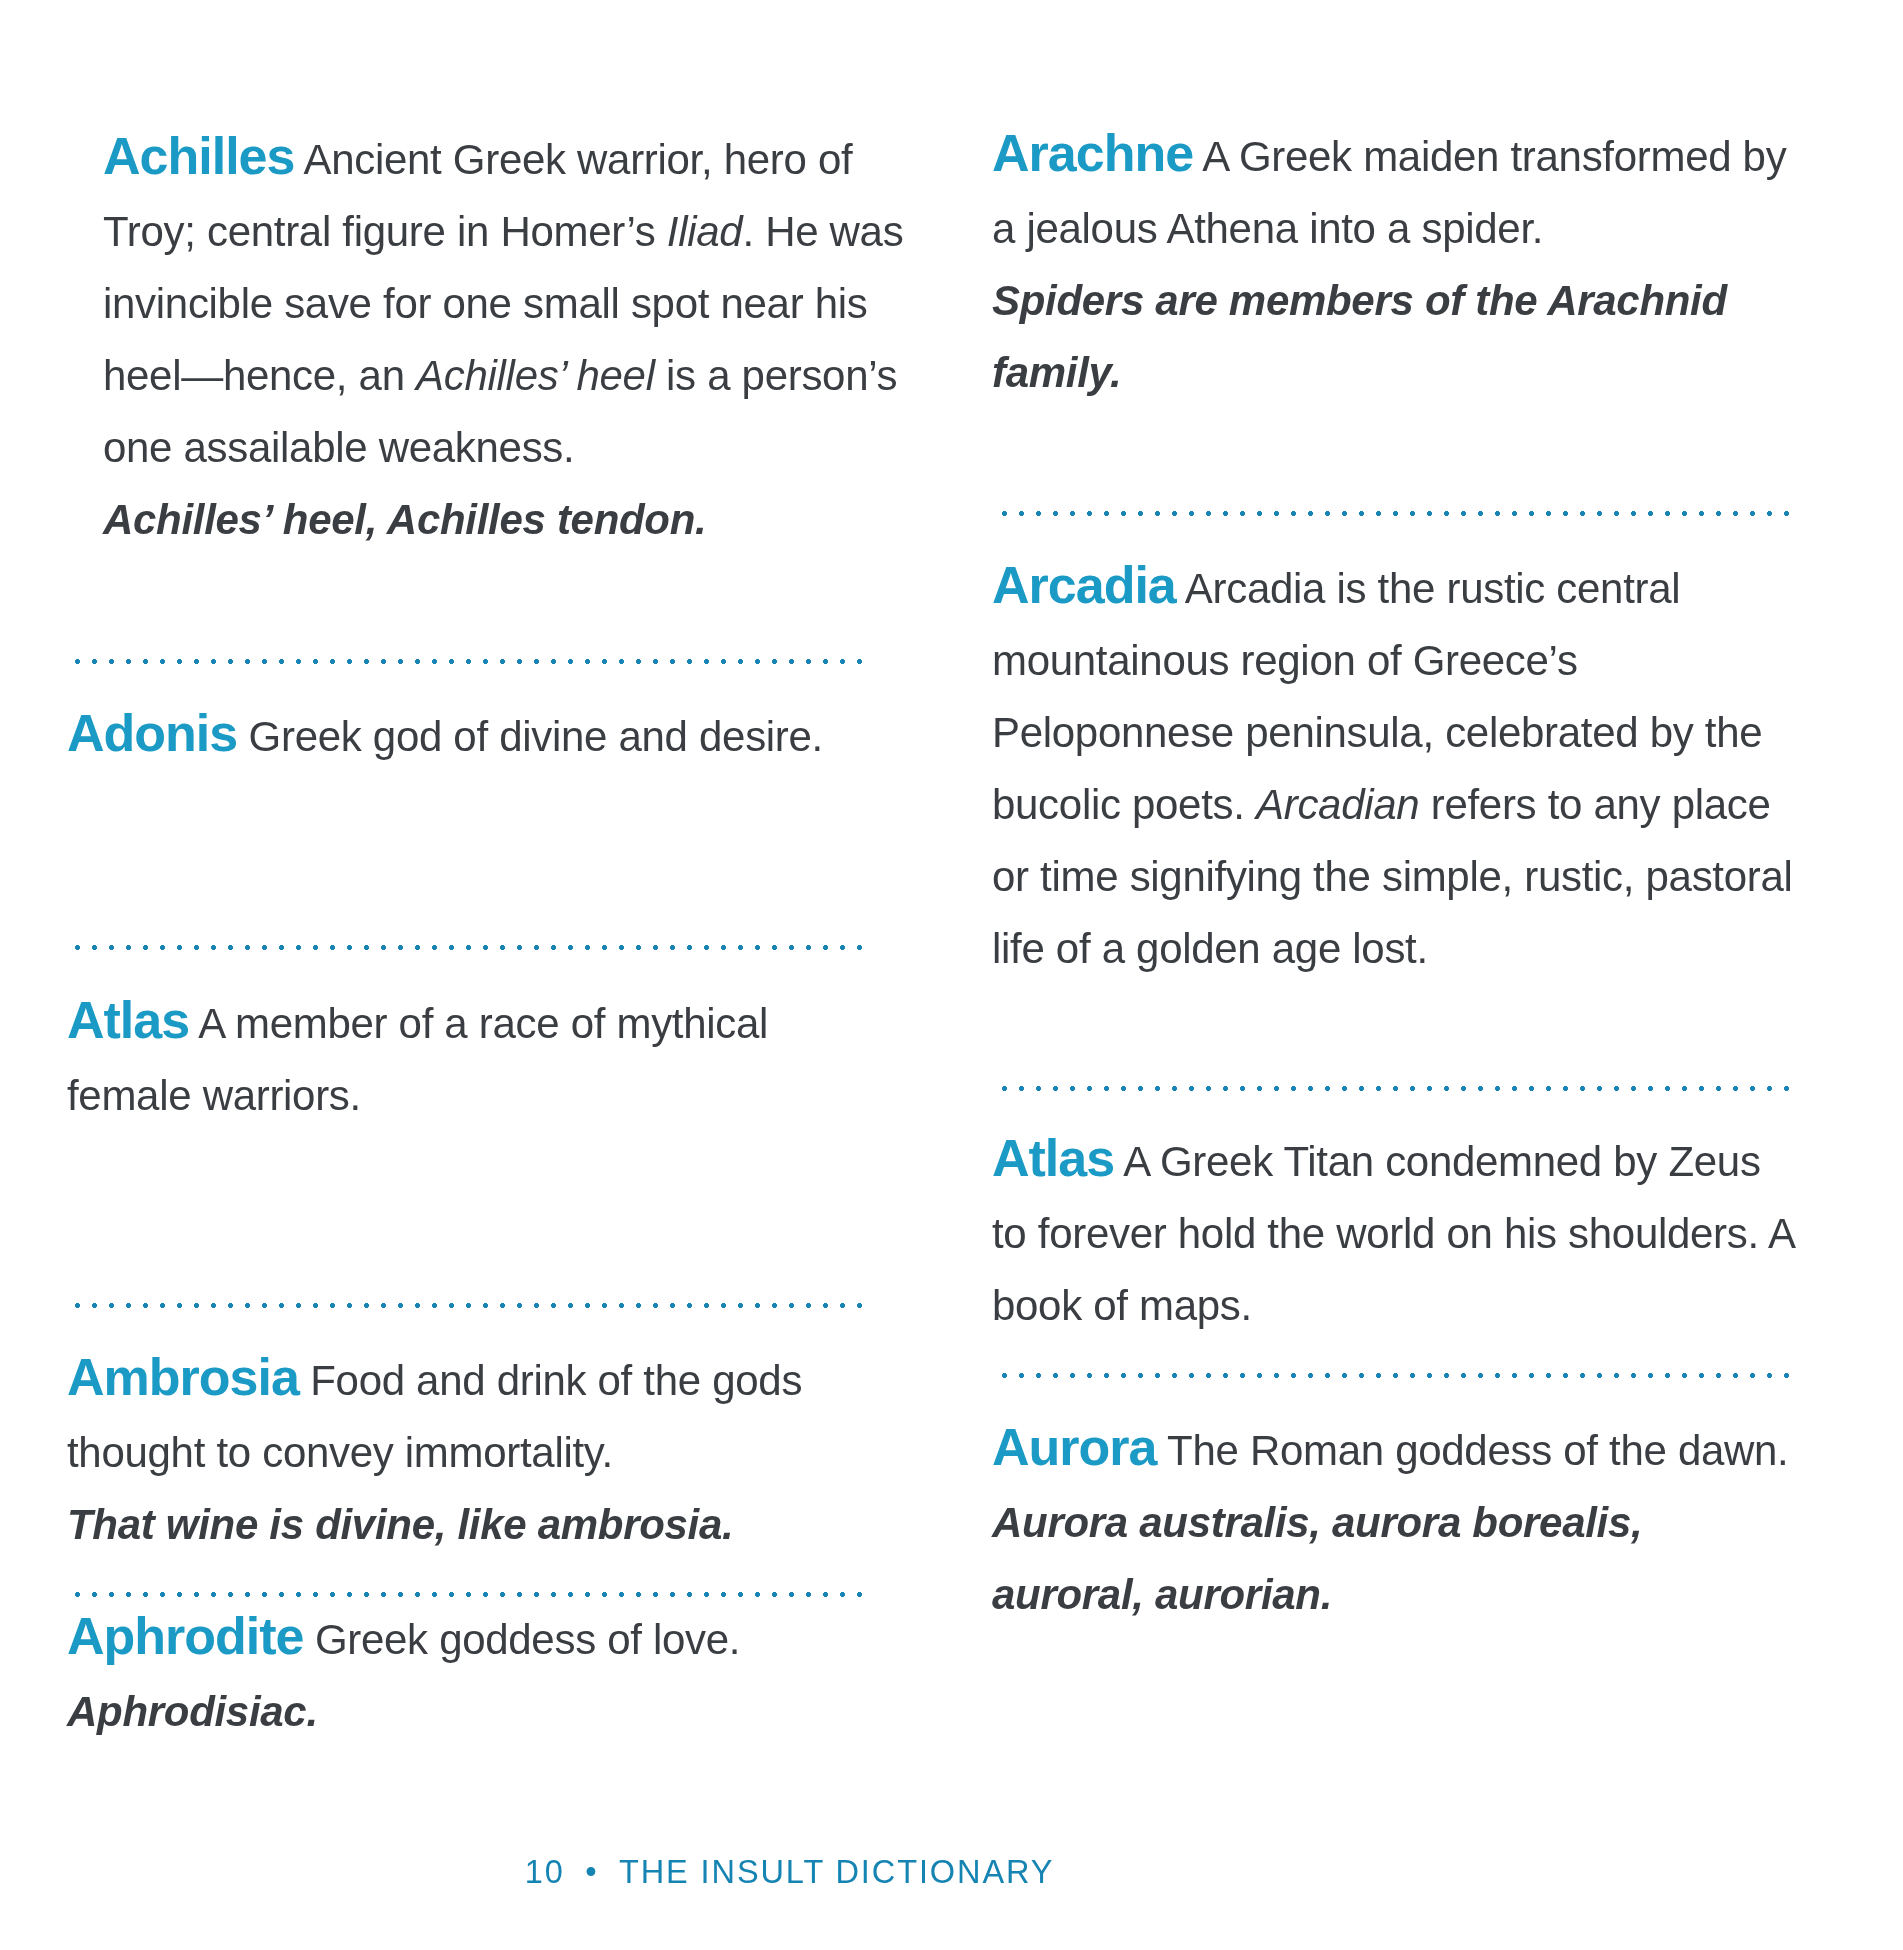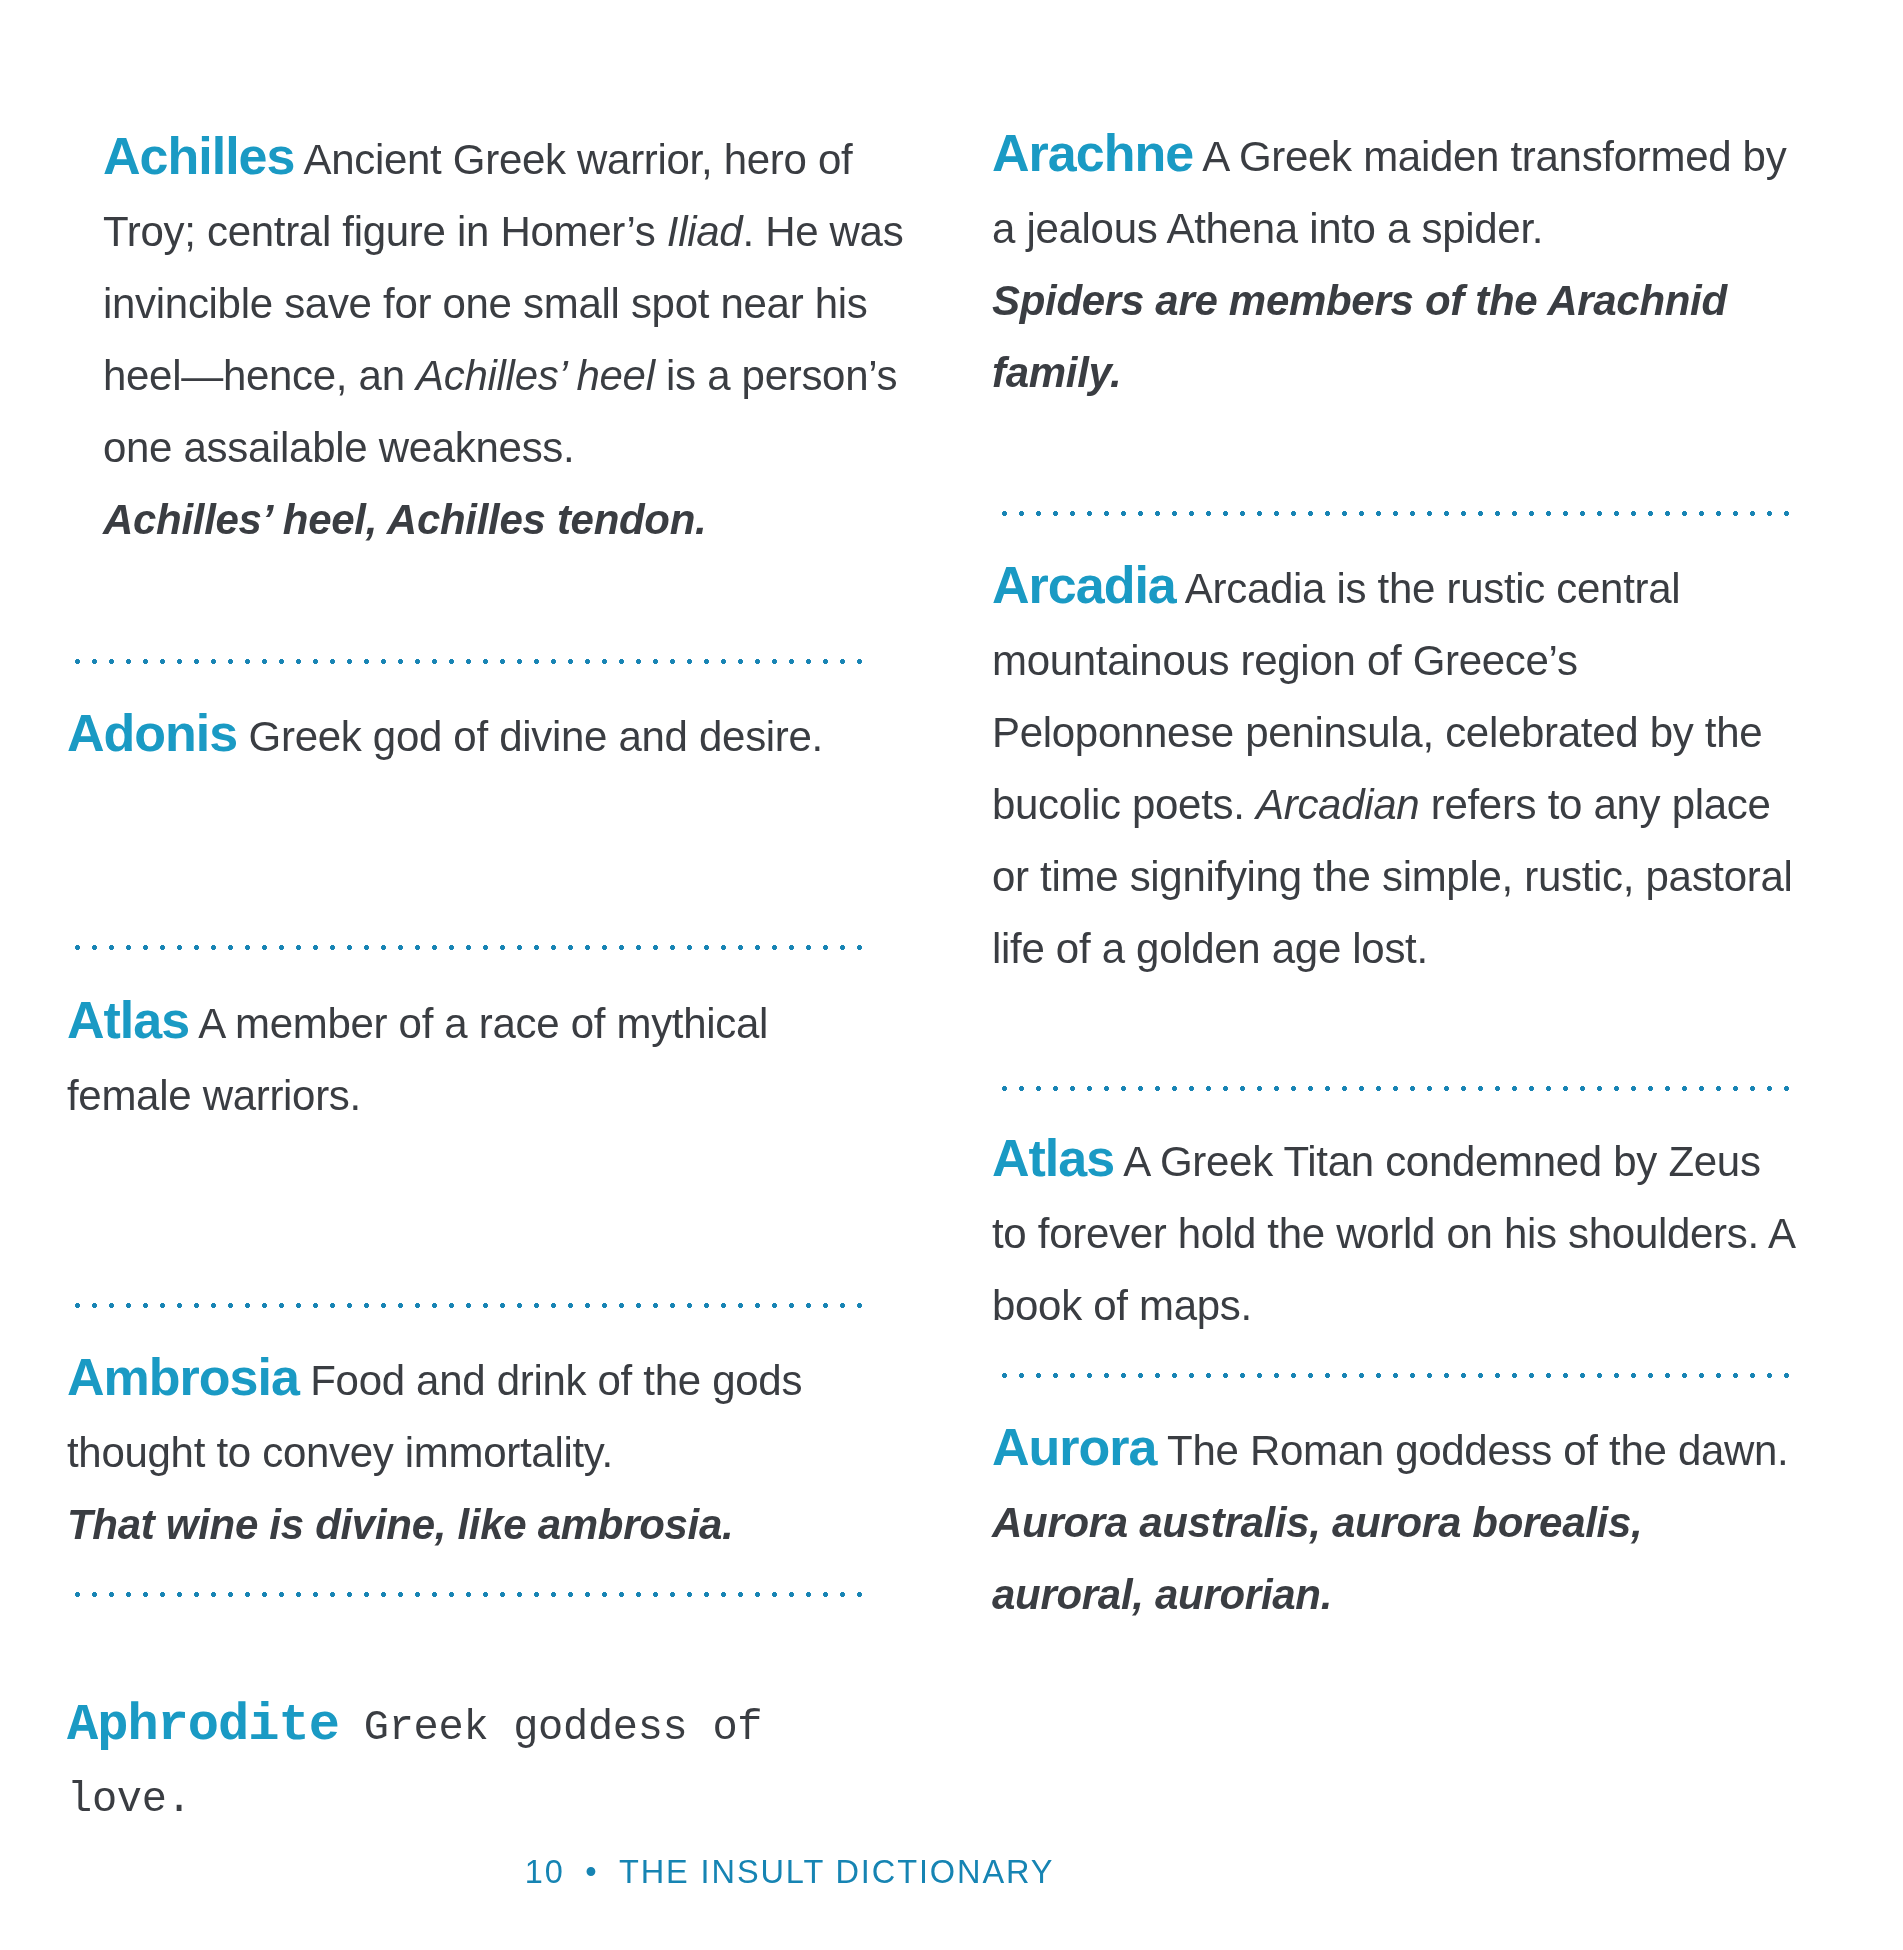--- a/index.html
+++ b/index.html
@@ -55,23 +55,24 @@
   <div class="divider" style="top:1303px;"></div>
 
   <div class="entry" style="top:1341px;">
     <p>
       <span class="hw">Ambrosia</span><span> Food and drink of the gods thought to convey immortality.</span>
       <span class="ex">That wine is divine, like ambrosia.</span>
     </p>
   </div>
   <div class="divider" style="top:1592px;"></div>
 
-  <div class="entry" style="top:1690px;font-family:Liberation Mono, monospace;">
+  <div class="entry" style="top:1600px;">
     <p>
       <span class="hw">Aphrodite</span><span> Greek goddess of love.</span>
+      <span class="ex">Aphrodisiac.</span>
     </p>
   </div>
 </div>
 
 <div class="col right">
 
   <div class="entry" style="top:117px;">
     <p>
       <span class="hw">Arachne</span><span> A Greek maiden transformed by a jealous Athena into a spider.</span>
       <span class="ex">Spiders are members of the Arachnid family.</span>

